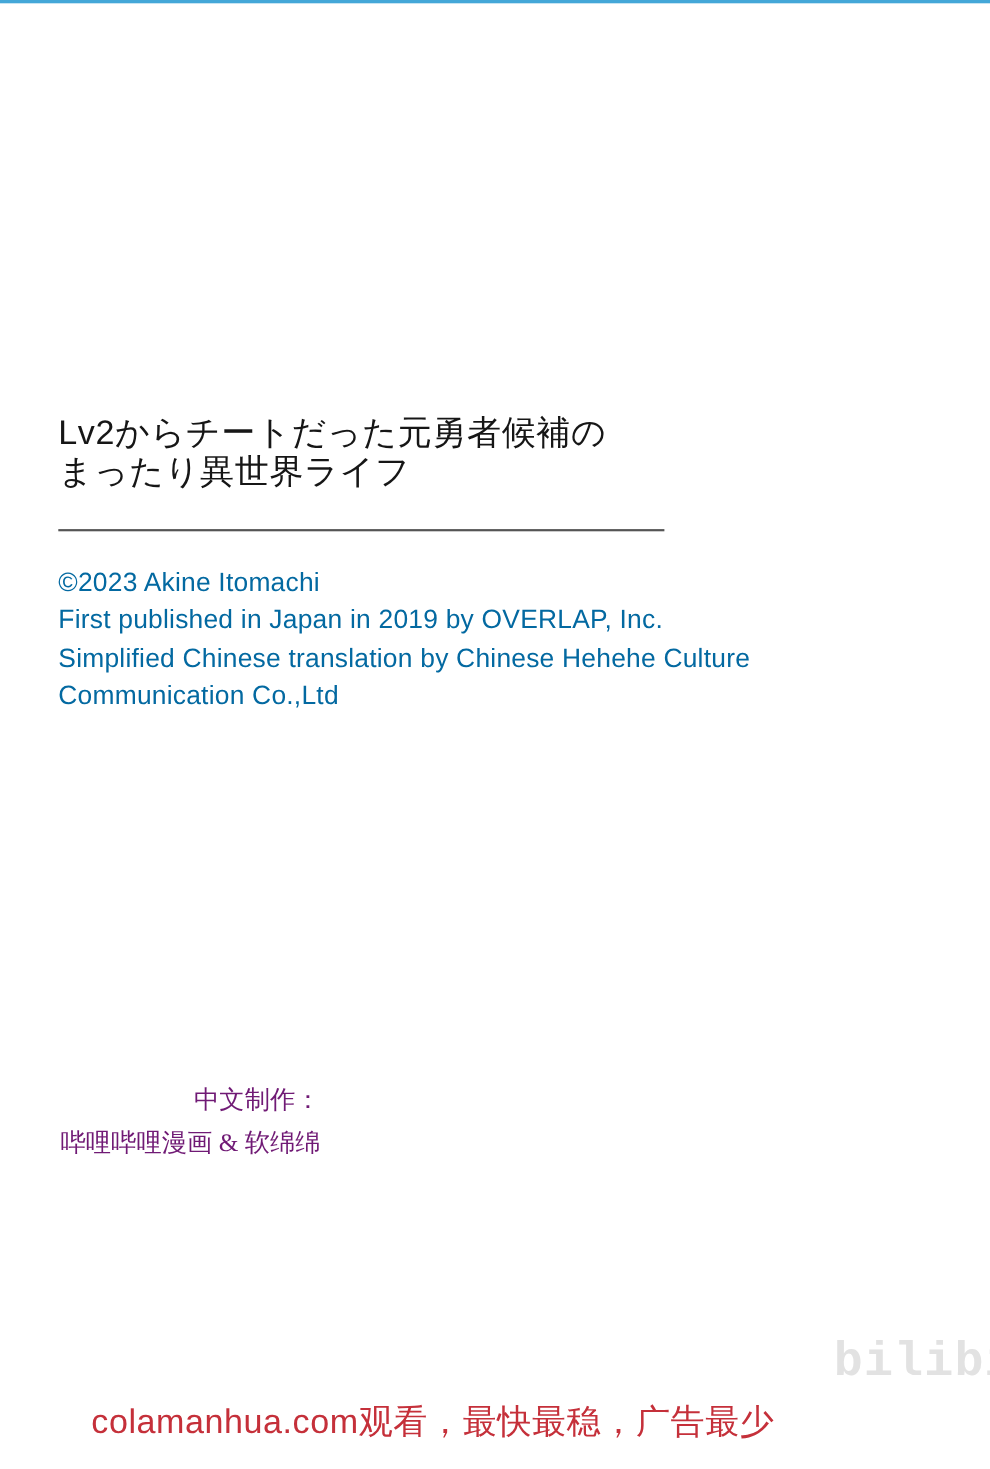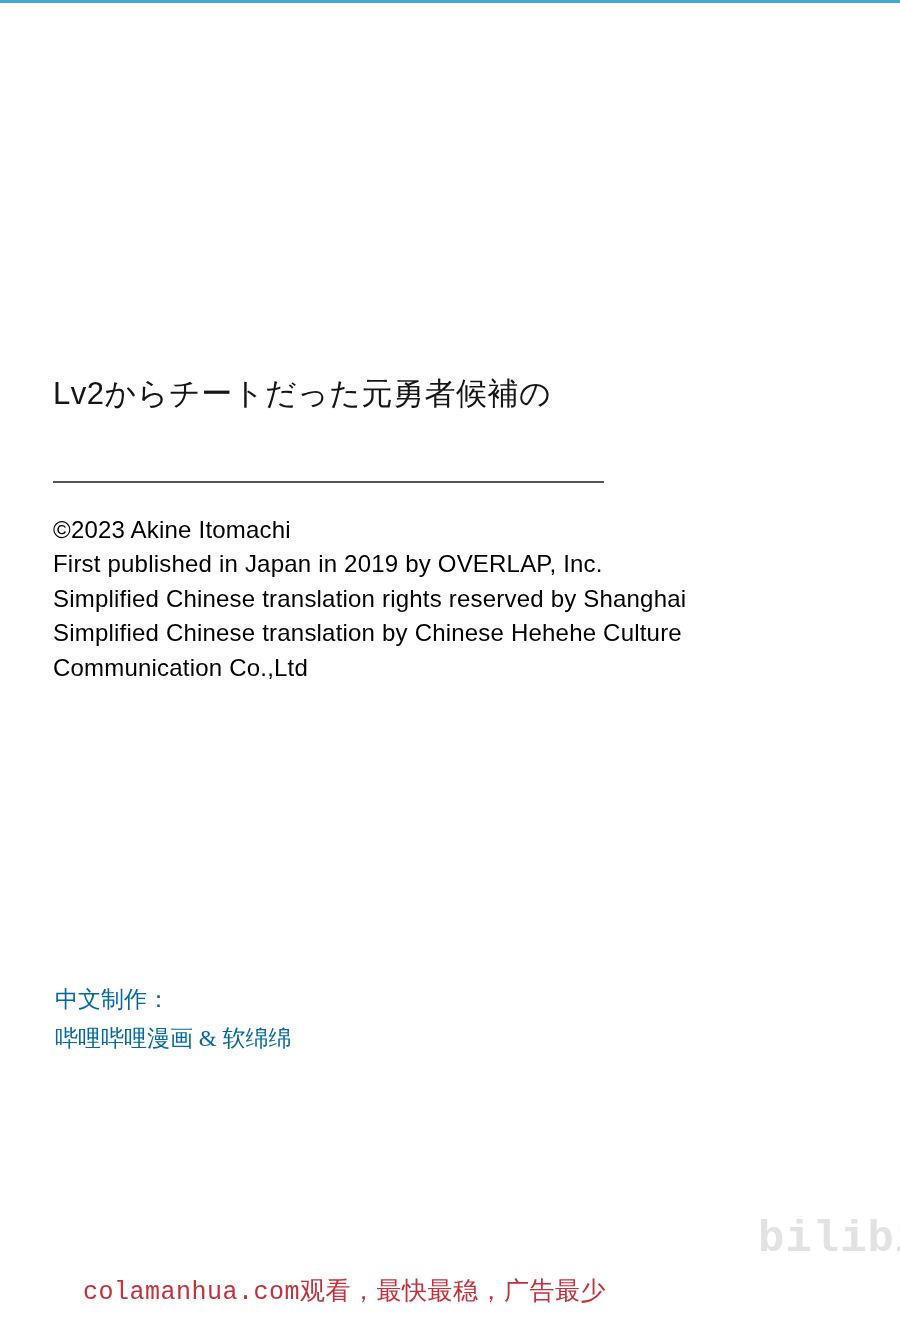--- a/index.html
+++ b/index.html
@@ -32,30 +32,31 @@
     left: 53px; top: 481px;
     width: 551px; height: 0;
     border-top: 2px solid #555555;
   }
   .copyright {
     position: absolute;
     left: 53px; top: 513px;
     font-size: 24px;
     line-height: 34.4px;
     letter-spacing: 0.2px;
-    color: #000000;
+    color: #0369a1;
     font-family: "Liberation Sans", "DejaVu Sans", sans-serif;
   }
   .credits {
     position: absolute;
     left: 55px; top: 981px;
     font-size: 23px;
     line-height: 38.5px;
-    color: #0369a1;
+    color: #701a75;
     font-family: "Liberation Serif", "DejaVu Serif", serif;
+    text-align: right;
   }
   .bili-watermark {
     position: absolute;
     left: 758px; top: 1214px;
     display: flex;
     align-items: flex-end;
     gap: 8px;
     color: #e2e2e2;
     user-select: none;
   }
@@ -71,44 +72,44 @@
     flex-direction: column;
     font-size: 17px;
     line-height: 22px;
     padding-bottom: 5px;
     font-family: "DejaVu Sans", sans-serif;
     font-weight: bold;
   }
   .footer-ad {
     position: absolute;
     left: 83px; top: 1275px;
-    font-size: 25px;
+    font-size: 31px;
     line-height: 36px;
     letter-spacing: 0.5px;
-    font-family: Liberation Mono, monospace;
+    font-family: Liberation Sans, sans-serif;
     white-space: nowrap;
   }
 </style>
 </head>
 <body>
 
 <div class="page">
 
   <div class="top-bar" style="background: rgb(68, 167, 216);"></div>
 
   <div class="title">
     <div>Lv2からチートだった元勇者候補の</div>
+    <div>まったり異世界ライフ</div>
   </div>
 
   <div class="divider"></div>
 
   <div class="copyright">
     <div>©2023 Akine Itomachi</div>
     <div>First published in Japan in 2019 by OVERLAP, Inc.</div>
-    <div>Simplified Chinese translation rights reserved by Shanghai</div>
     <div>Simplified Chinese translation by Chinese Hehehe Culture</div>
     <div>Communication Co.,Ltd</div>
   </div>
 
   <div class="credits">
     <div>中文制作：</div>
     <div>哔哩哔哩漫画 &amp; 软绵绵</div>
   </div>
 
   <div class="bili-watermark" style="color: rgb(226, 226, 226);">

